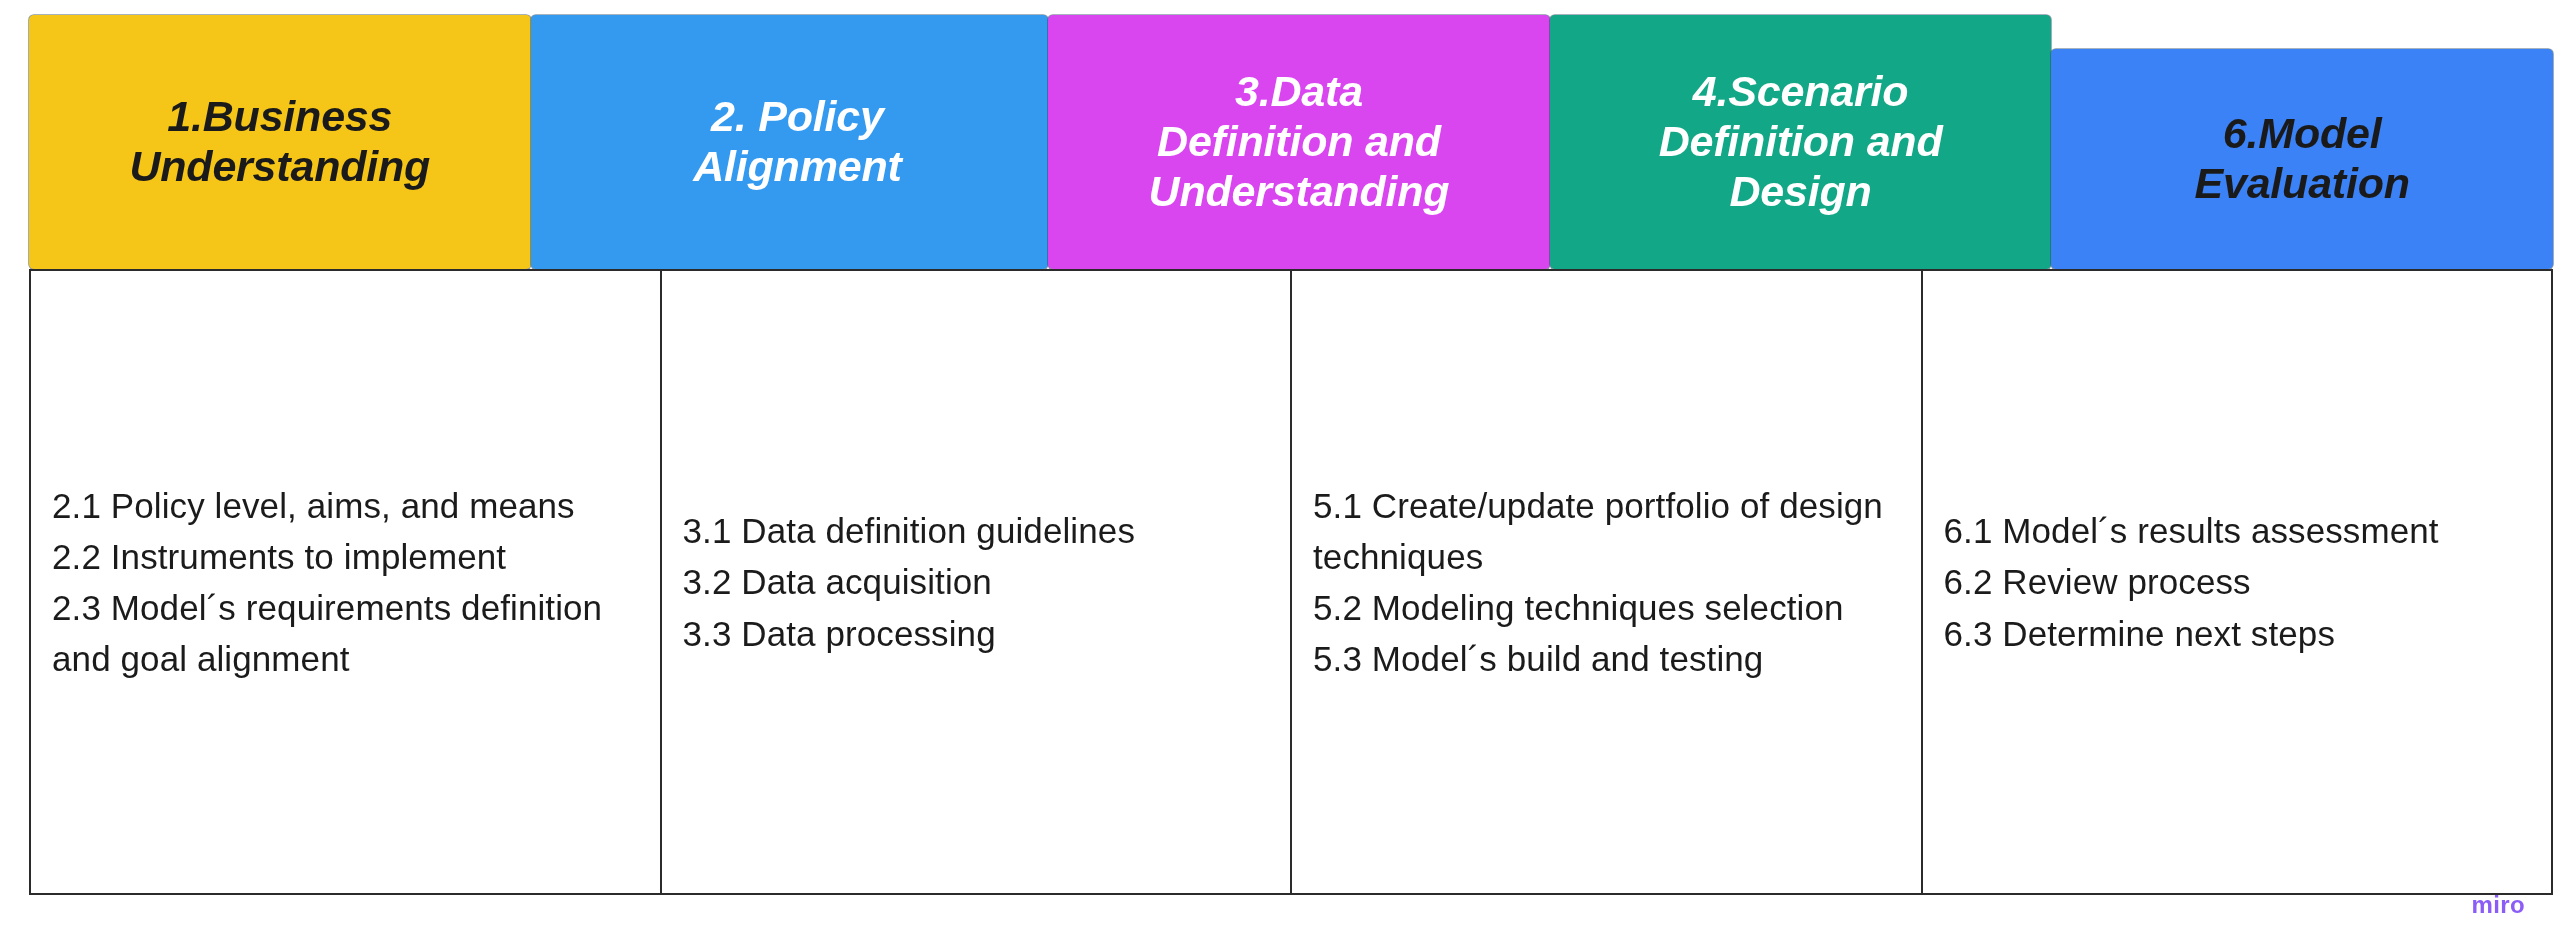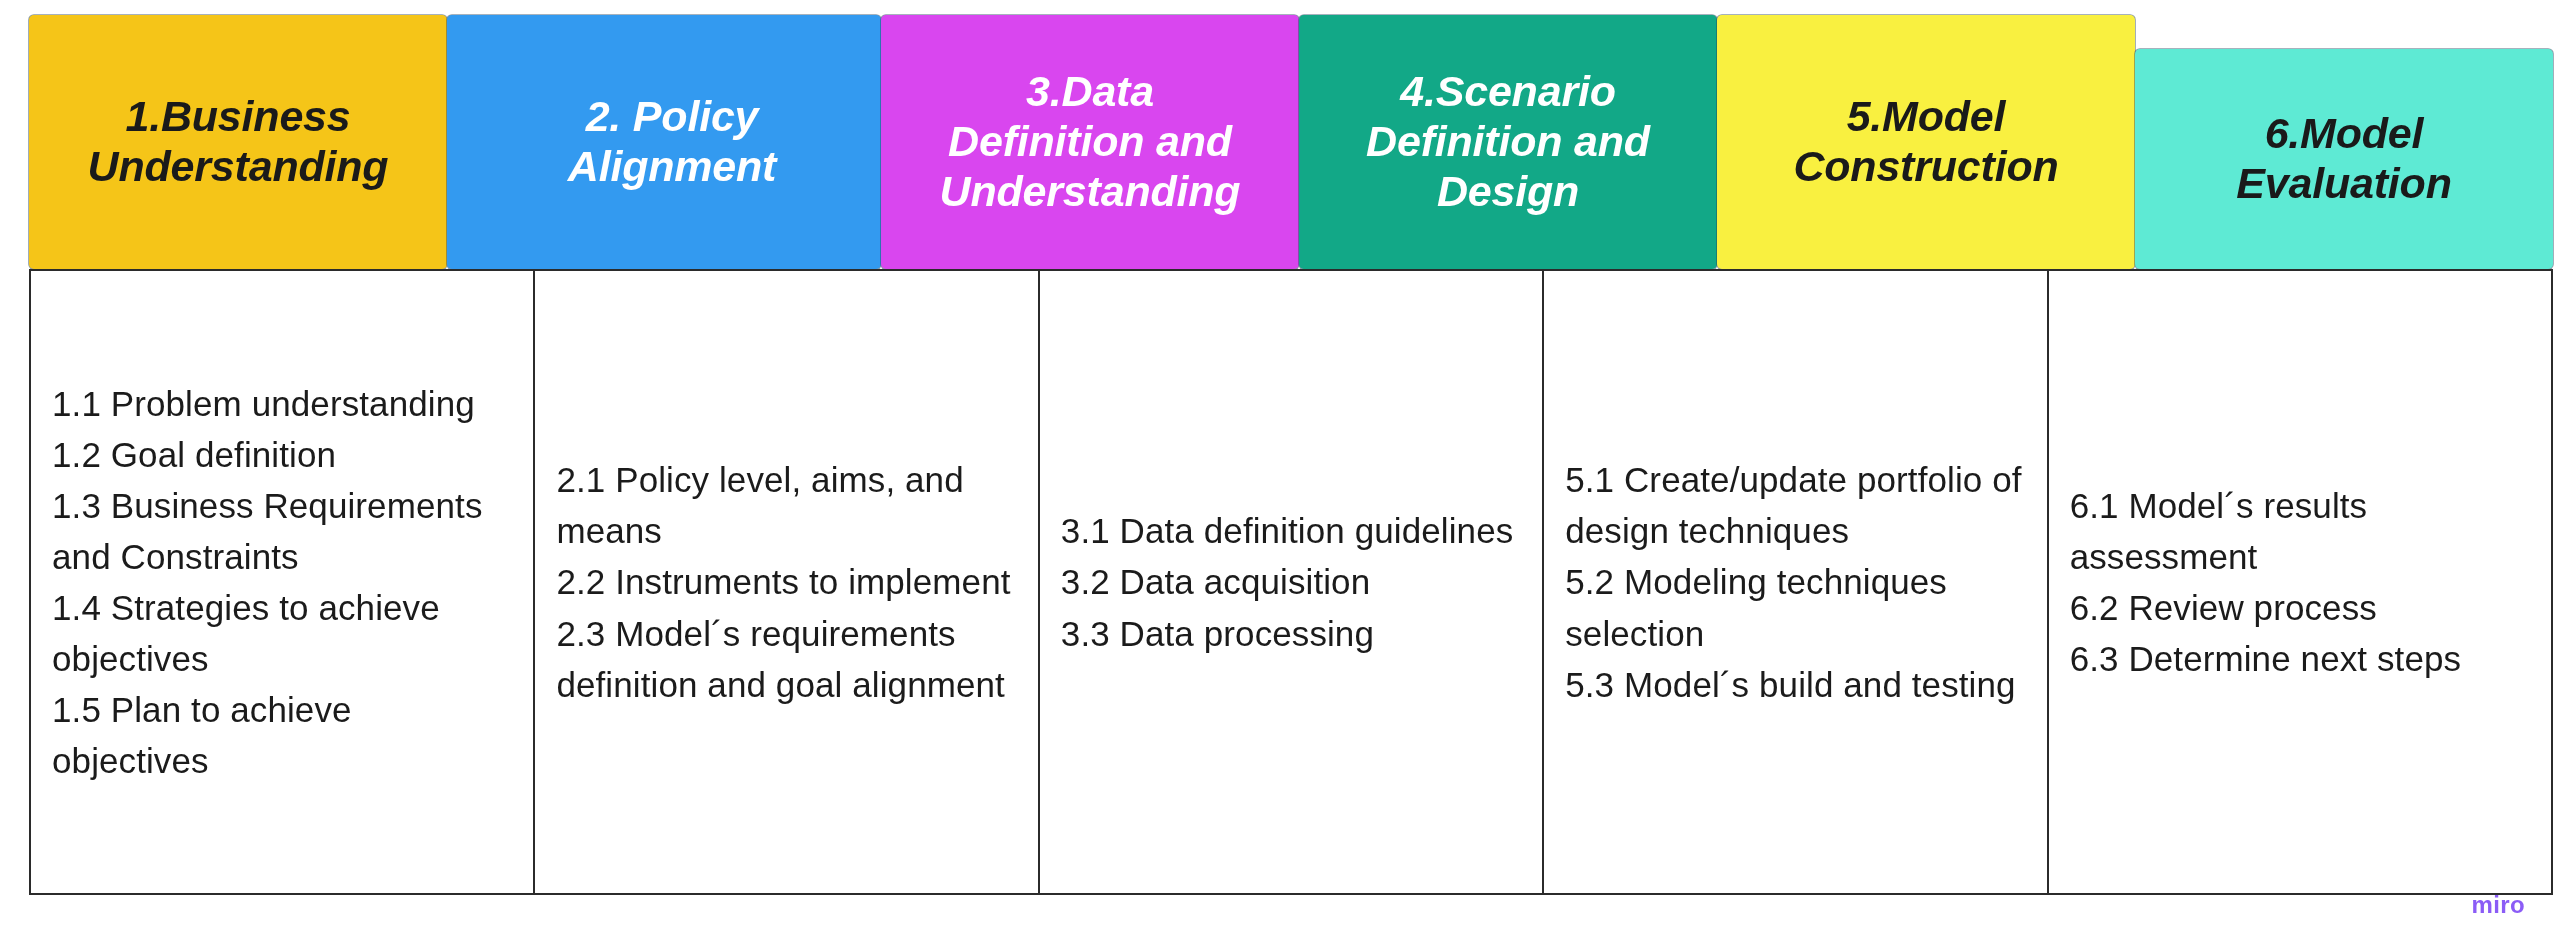--- a/index.html
+++ b/index.html
@@ -122,41 +122,30 @@
 Definition and
 Understanding</span>
     </div>
 
     <div class="header-cell" style="background: rgb(18, 168, 135);">
       <span class="header-label h-light">4.Scenario
 Definition and
 Design</span>
     </div>
 
-    <div class="header-cell" style="background: rgb(249, 240, 64);">
-      <span class="header-label h-dark">5.Model
-Construction</span>
-    </div>
 
-    <div class="header-cell" style="background: #5eead4; margin-top: 34px;">
+    <div class="header-cell" style="background: #3b82f6; margin-top: 34px;">
       <span class="header-label h-dark">6.Model
 Evaluation</span>
     </div>
 
   </div>
 
   <div class="body-row">
 
-    <div class="body-cell">
-      <span class="body-text">1.1 Problem understanding
-1.2 Goal definition
-1.3 Business Requirements and Constraints
-1.4 Strategies to achieve objectives
-1.5 Plan to achieve objectives</span>
-    </div>
 
     <div class="body-cell">
       <span class="body-text">2.1 Policy level, aims, and means
 2.2 Instruments to implement
 2.3 Model´s requirements definition and goal alignment</span>
     </div>
 
     <div class="body-cell">
       <span class="body-text">3.1 Data definition guidelines
 3.2 Data acquisition

